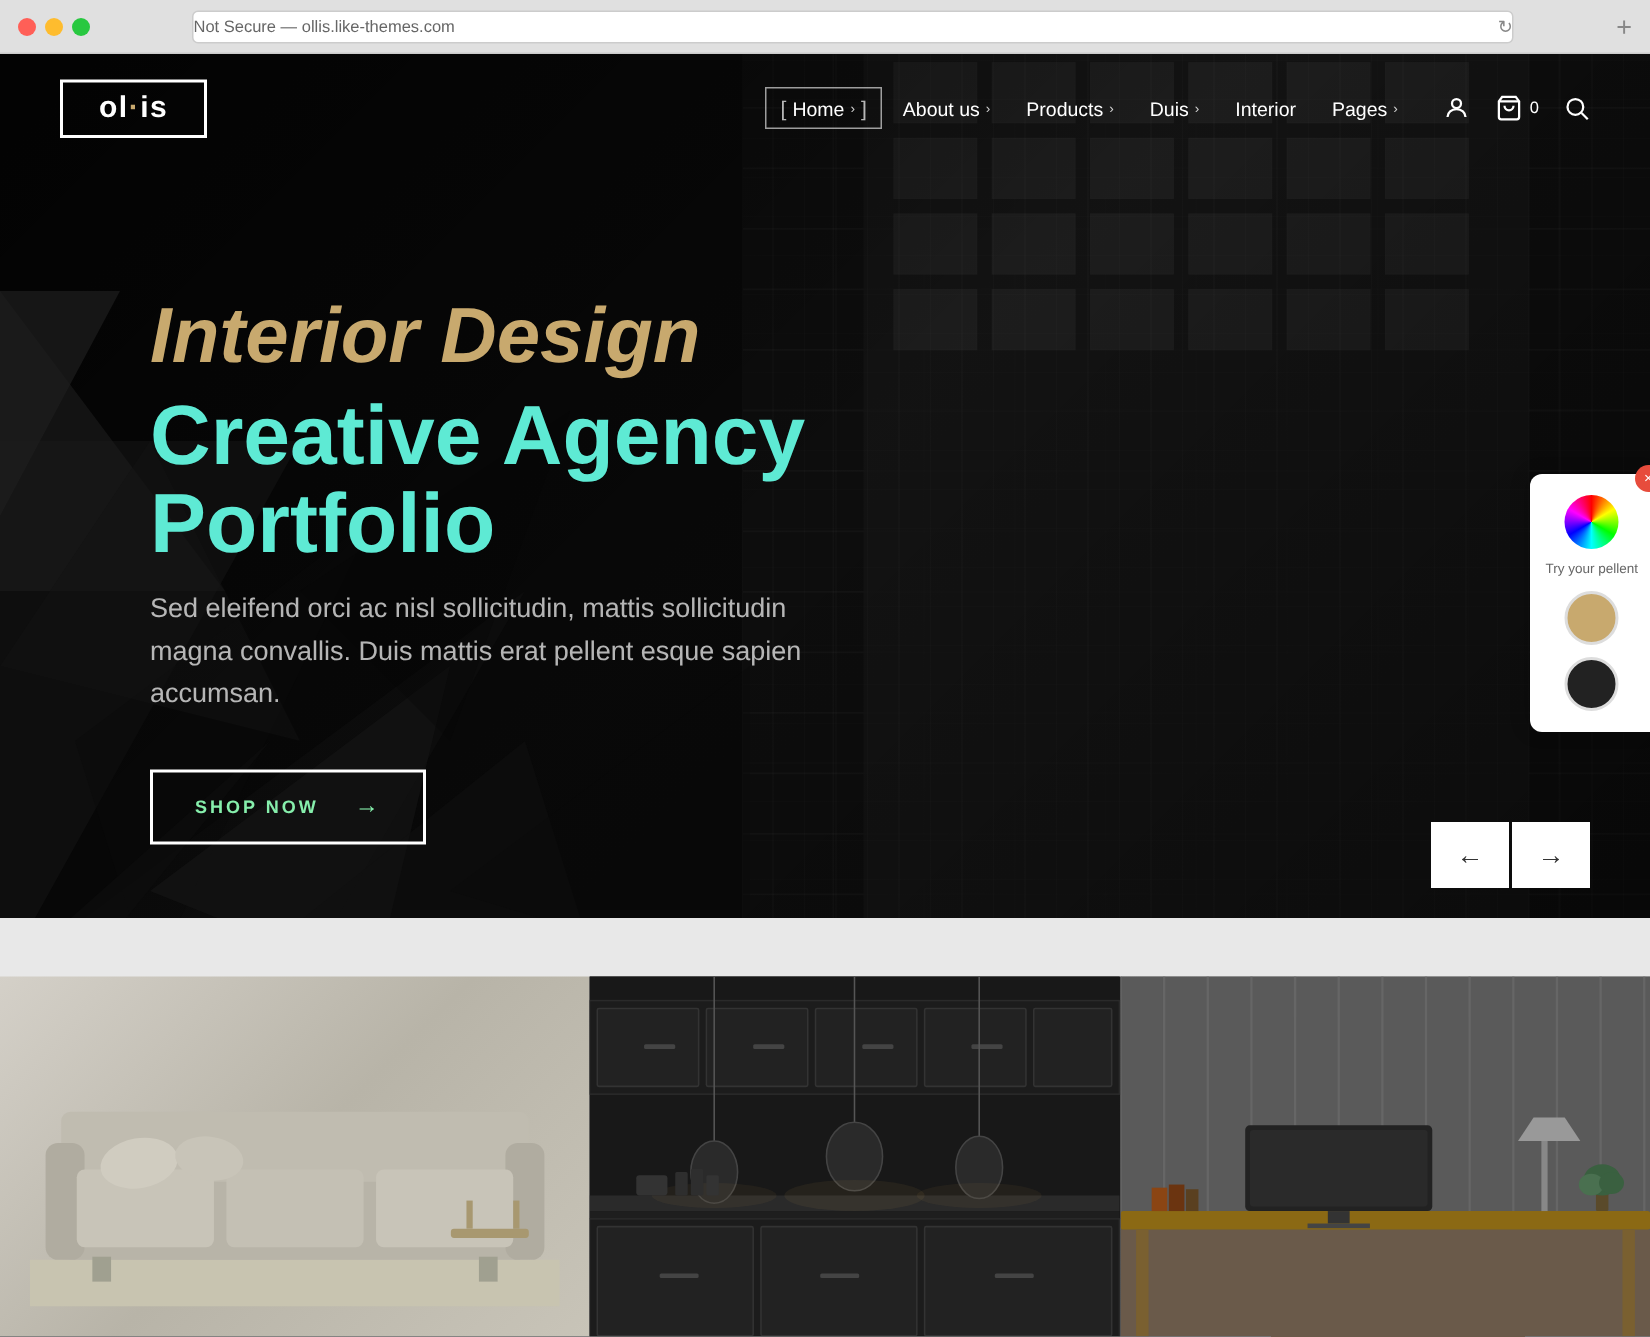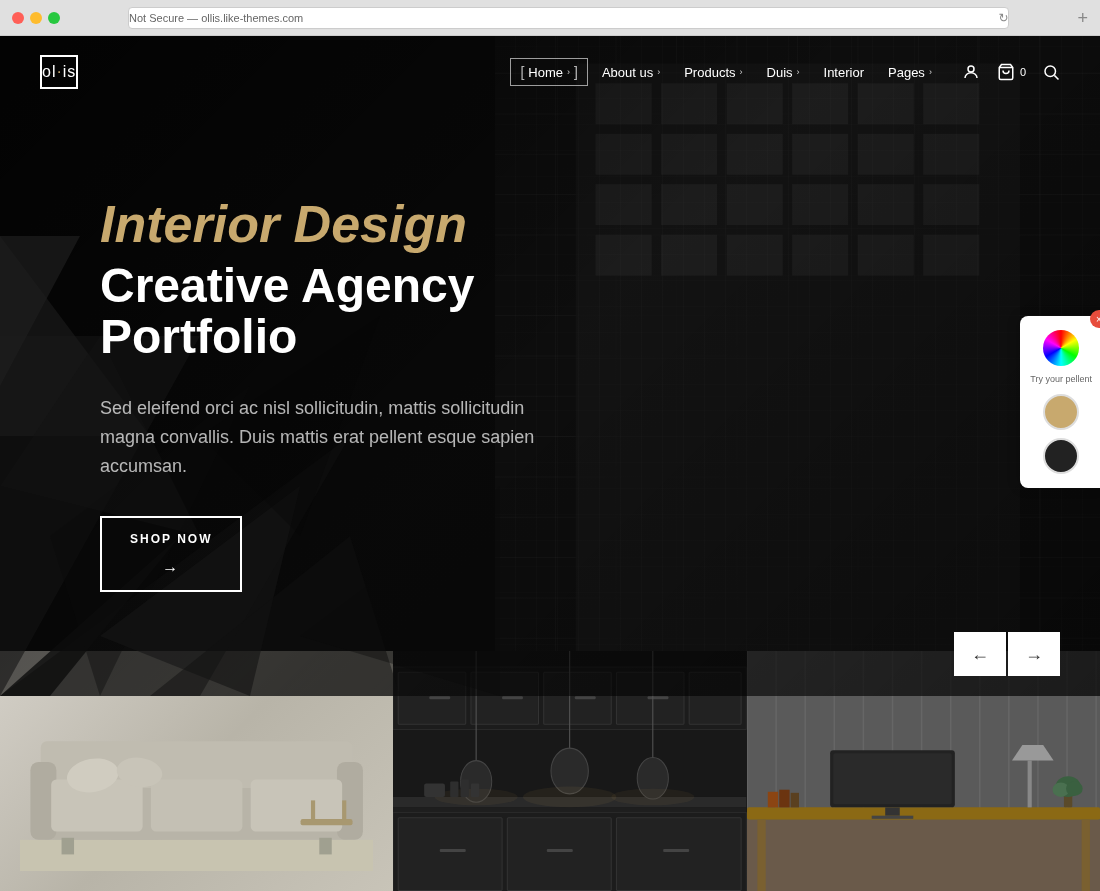--- a/index.html
+++ b/index.html
@@ -56,23 +56,23 @@
       height: 72px;
       background: transparent;
     }
     .logo {
       display: flex;
       align-items: center;
       text-decoration: none;
     }
     .logo-box {
       border: 2px solid white;
-      padding: 6px 0;
-      font-size: 16px;
-      font-weight: 400;
+      padding: 6px 24px;
+      font-size: 20px;
+      font-weight: 700;
       color: white;
       letter-spacing: 1px;
     }
     .logo-box span { color: #c8a96e; }
     .nav {
       display: flex;
       align-items: center;
       gap: 4px;
       margin-left: auto;
       margin-right: 20px;
@@ -110,21 +110,21 @@
     }
     .cart-count {
       font-size: 11px;
       color: white;
     }
 
     
     .hero {
       position: relative;
       width: 100%;
-      height: 660px;
+      height: 576px;
       background: #111;
       overflow: hidden;
     }
     .hero-bg {
       position: absolute;
       inset: 0;
       background:
         linear-gradient(135deg, rgba(0,0,0,0.85) 0%, rgba(0,0,0,0.5) 50%, rgba(0,0,0,0.7) 100%);
       z-index: 1;
     }
@@ -170,47 +170,46 @@
     }
     .hero-title-1 {
       font-size: 52px;
       font-weight: 700;
       color: #c8a96e;
       line-height: 1.1;
       margin-bottom: 8px;
       font-style: italic;
     }
     .hero-title-2 {
-      font-size: 48px;
+      font-size: 56px;
       font-weight: 900;
-      color: #ffffff;
+      color: #5eead4;
       line-height: 1.05;
-      margin-bottom: 32px;
+      margin-bottom: 12px;
     }
     .hero-desc {
       font-size: 18px;
       color: rgba(255,255,255,0.7);
       line-height: 1.6;
       max-width: 440px;
       margin-bottom: 36px;
     }
     .shop-btn {
       display: inline-flex;
       align-items: center;
-      gap: 12px;
+      gap: 24px;
       border: 2px solid white;
-      color: #ffffff;
+      color: #86efac;
       padding: 14px 28px;
       font-size: 12px;
       font-weight: 700;
       letter-spacing: 2px;
       cursor: pointer;
       text-transform: uppercase;
       background: transparent;
-      flex-direction: column;
     }
     .shop-btn .arrow { font-size: 16px; }
 
     
     .slide-nav {
       position: absolute;
       bottom: 20px;
       right: 40px;
       z-index: 20;
       display: flex;

